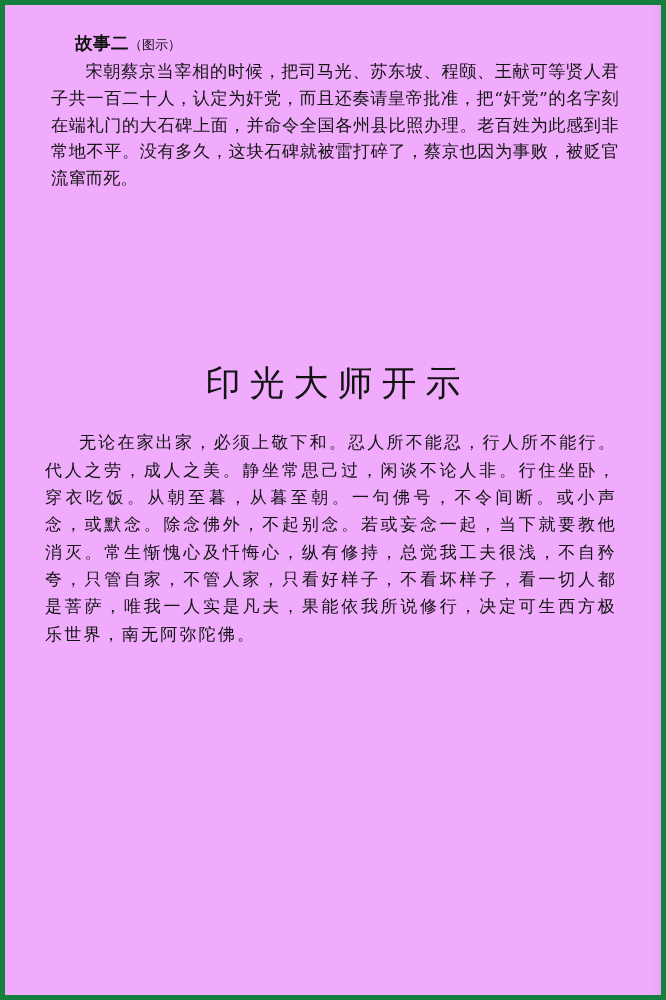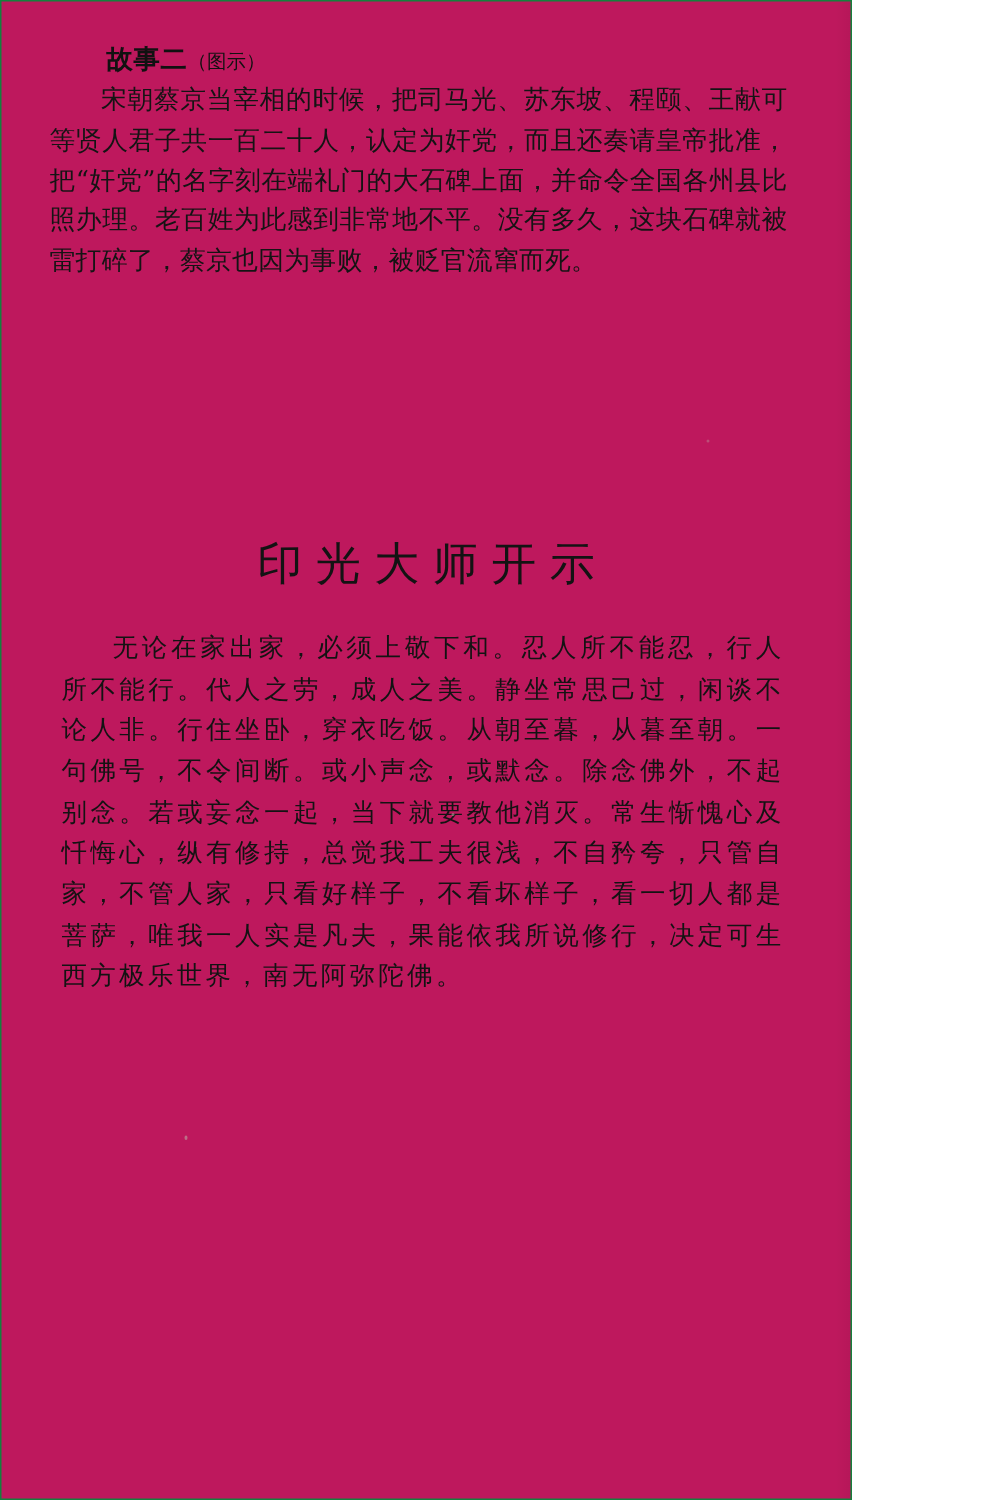--- a/index.html
+++ b/index.html
@@ -9,25 +9,25 @@
   }
   body {
     width: 666px;
     height: 1000px;
     font-family: "Liberation Serif", serif;
     color: #1a1a1a;
     overflow: hidden;
   }
   .page {
     position: relative;
-    width: 568px;
+    width: 666px;
     height: 1000px;
     box-sizing: border-box;
-    background: #be185d;
-    border: 1px solid #15803d;
+    background: #f0abfc;
+    border: 5px solid #15803d;
     overflow: hidden;
   }
   .page-inner {
     position: absolute;
     left: 0;
     top: 0;
     right: 0;
     bottom: 0;
     padding: 26px 30px 10px 30px;
     box-sizing: border-box;
@@ -48,34 +48,34 @@
     font-weight: normal;
     letter-spacing: 0;
   }
   .story-body {
     font-family: "DejaVu Serif", serif;
     font-size: 17.2px;
     line-height: 1.56;
     text-align: justify;
     text-justify: inter-ideograph;
     color: #141414;
-    margin: 0 12px 0 2px;
+    margin: 0 12px 0 16px;
     text-indent: 2em;
     letter-spacing: 0.2px;
   }
 
   
   .gap {
     height: 168px;
   }
 
   
   .teaching-title {
     font-family: "DejaVu Serif", serif;
-    font-size: 30px;
+    font-size: 35px;
     font-weight: normal;
     text-align: center;
     letter-spacing: 9px;
     color: #131313;
     margin: 0 0 22px 0;
     text-indent: 9px;
   }
   .teaching-body {
     font-family: "DejaVu Serif", serif;
     font-size: 17px;

